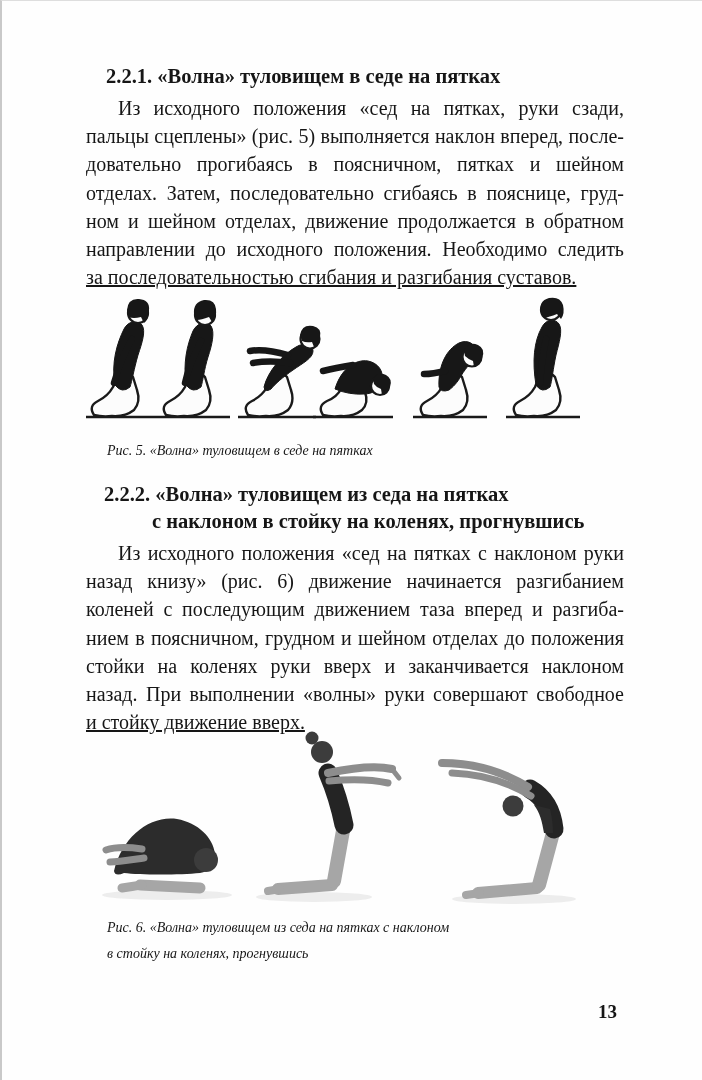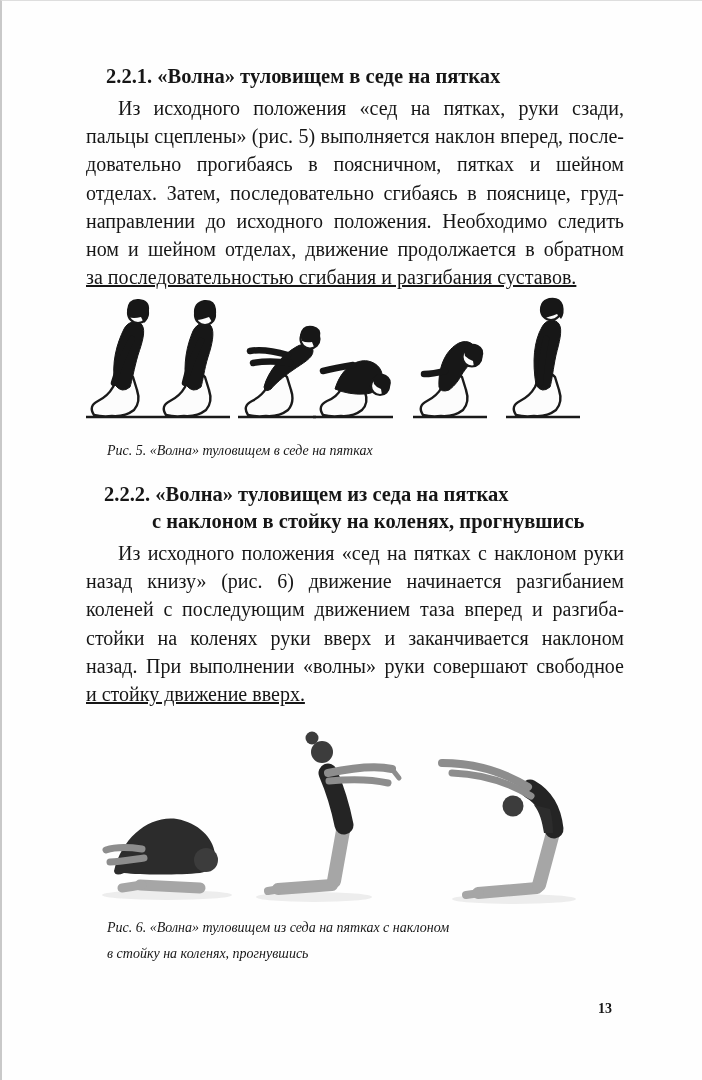--- a/index.html
+++ b/index.html
@@ -39,21 +39,21 @@
     position:absolute;left:105px;width:500px;
     font-style:italic;font-size:14px;line-height:26px;
   }
   .caption1{top:437px;}
   .caption2{top:914px;}
   .figure{position:absolute;}
   .fig5{left:78px;top:292px;}
   .fig6{left:80px;top:720px;}
   .pagenum{
     position:absolute;left:596px;top:1000px;
-    font-size:14px;font-weight:bold;
+    font-size:19px;font-weight:bold;
   }
   
   .gnd{stroke:#1a1a1a;stroke-width:2.6;}
   .leg{fill:#fcfcfc;stroke:#1a1a1a;stroke-width:2.4;stroke-linejoin:round;}
   .torso{fill:#171717;stroke:#171717;stroke-width:1;stroke-linejoin:round;}
   .head{fill:#fcfcfc;stroke:#1a1a1a;stroke-width:2.2;}
   .hair{fill:#171717;}
   .armw{fill:none;stroke:#171717;stroke-width:6.5;stroke-linecap:round;}
   
   .ph-shadow{fill:#ededed;}
@@ -68,22 +68,22 @@
 
 <div class="page">
 
   <div class="heading1">2.2.1. «Волна» туловищем в седе на пятках</div>
 
   <div class="textblock para1">
     <div class="bodyline first">Из исходного положения «сед на пятках, руки сзади,</div>
     <div class="bodyline">пальцы сцеплены» (рис. 5) выполняется наклон вперед, после-</div>
     <div class="bodyline">довательно прогибаясь в поясничном, пятках и шейном</div>
     <div class="bodyline">отделах. Затем, последовательно сгибаясь в пояснице, груд-</div>
+    <div class="bodyline">ном и шейном отделах, движение продолжается в обратном</div>
     <div class="bodyline">направлении до исходного положения. Необходимо следить</div>
-    <div class="bodyline">ном и шейном отделах, движение продолжается в обратном</div>
     <div class="bodyline last">за последовательностью сгибания и разгибания суставов.</div>
   </div>
 
   <svg class="figure fig5" width="552" height="136" viewBox="0 0 552 136">
 
     <g transform="translate(40,0)">
       <line class="gnd" x1="-34" y1="124" x2="38" y2="124"></line>
       <path class="leg" d="M-26,122 Q-32,113 -22,108 Q-12,103 -7,94 L-2,82 Q7,77 13,84 L17,97 Q21,109 14,117 Q5,124 -8,123 Q-18,124 -26,122 Z"></path>
       <path class="torso" d="M-5,92 C-9,70 -3,50 4,36 C8,28 18,26 22,32 C26,38 22,50 18,62 C14,76 12,88 10,94 Q2,101 -5,92 Z"></path>
       <path class="armw" d="M12,46 C4,60 -2,76 -6,90"></path>
@@ -142,20 +142,21 @@
 
   <div class="heading2">
     <div>2.2.2. «Волна» туловищем из седа на пятках</div>
     <div class="h2line2">с наклоном в стойку на коленях, прогнувшись</div>
   </div>
 
   <div class="textblock para2">
     <div class="bodyline first">Из исходного положения «сед на пятках с наклоном руки</div>
     <div class="bodyline">назад книзу» (рис. 6) движение начинается разгибанием</div>
     <div class="bodyline">коленей с последующим движением таза вперед и разгиба-</div>
+    <div class="bodyline">нием в поясничном, грудном и шейном отделах до положения</div>
     <div class="bodyline">стойки на коленях руки вверх и заканчивается наклоном</div>
     <div class="bodyline">назад. При выполнении «волны» руки совершают свободное</div>
     <div class="bodyline last">и стойку движение вверх.</div>
   </div>
 
   <svg class="figure fig6" width="560" height="190" viewBox="0 0 560 190">
 
     <g>
       <ellipse class="ph-shadow" cx="85" cy="174" rx="65" ry="5"></ellipse>
       <path class="ph-limb" stroke-width="11" d="M58,164 L118,167"></path>

